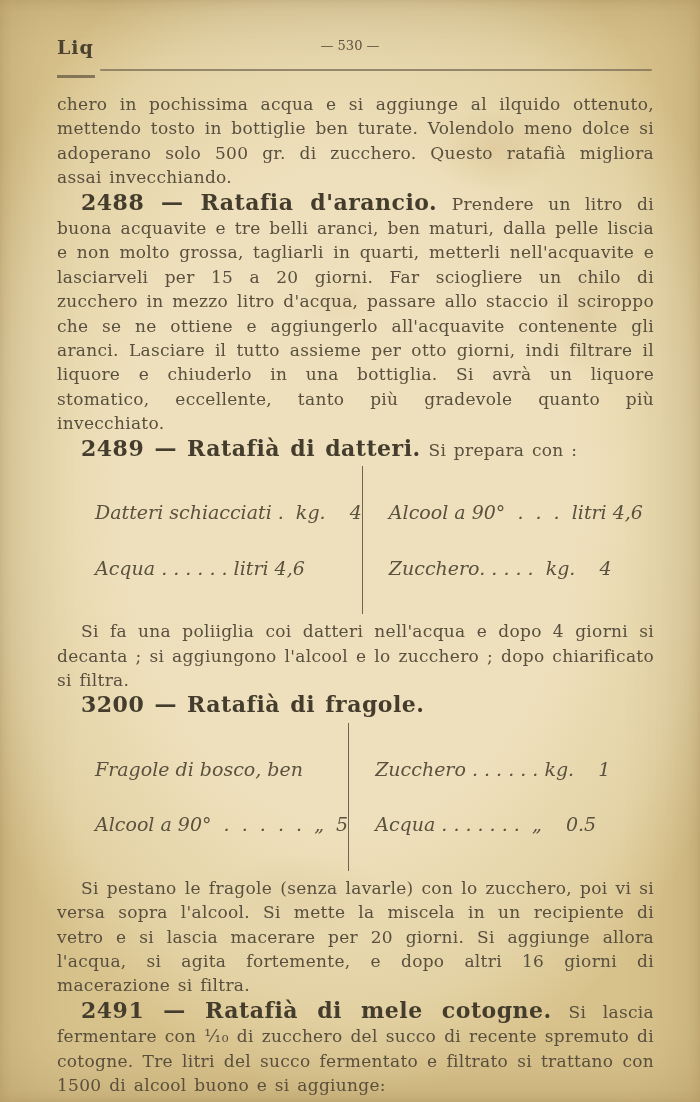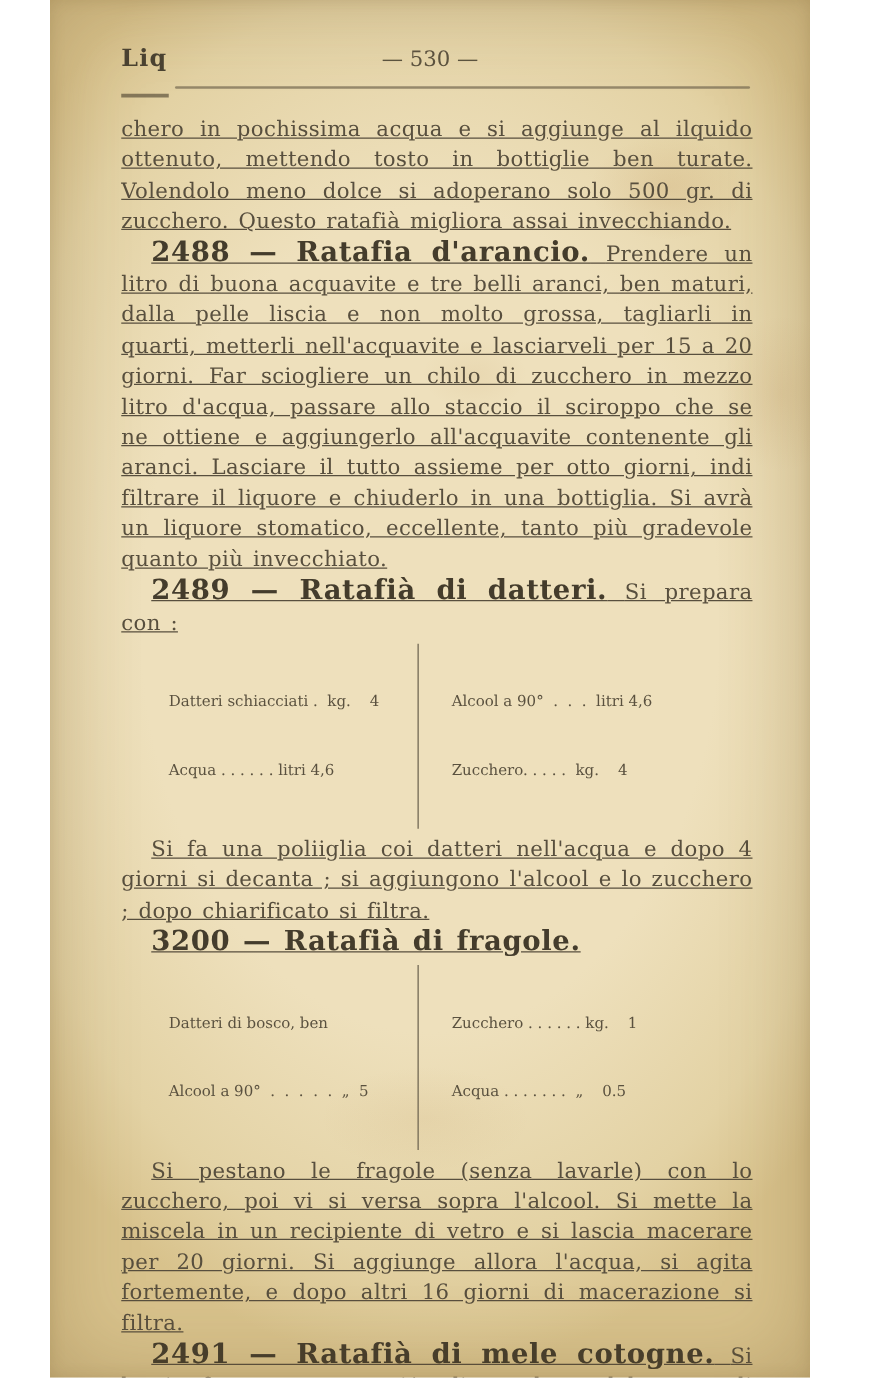--- a/index.html
+++ b/index.html
@@ -1,42 +1,41 @@
 <!DOCTYPE html>
 <html><head>
 <meta charset="utf-8">
 <style>
   html,body{margin:0;padding:0;width:700px;height:1102px;}
   .page{
-    position:relative;width:608px;height:1102px;overflow:hidden;
+    position:relative;width:700px;height:1102px;overflow:hidden;
     font-family:"DejaVu Serif","Liberation Serif",serif;
     color:#584f3e;
     background:
       radial-gradient(ellipse 90px 60px at 495px 150px, rgba(166,106,34,.13), rgba(166,106,34,0) 70%),
       radial-gradient(ellipse 70px 90px at 585px 315px, rgba(160,104,38,.10), rgba(160,104,38,0) 70%),
       radial-gradient(ellipse 60px 40px at 340px 300px, rgba(170,120,50,.08), rgba(170,120,50,0) 70%),
       radial-gradient(ellipse 120px 60px at 300px 895px, rgba(165,115,45,.07), rgba(165,115,45,0) 70%),
       radial-gradient(ellipse 420px 600px at 50% 45%, #eee0bc 55%, #e3d2a4 85%, #d8c28c 100%);
-    margin-left: 40px;
   }
   .page::after{
     content:"";position:absolute;inset:0;pointer-events:none;
     box-shadow:inset 0 0 70px rgba(115,85,35,.30), inset 0 0 12px rgba(115,85,35,.18);
   }
   .running-head{position:absolute;top:36px;left:57px;font-weight:bold;font-size:19px;letter-spacing:1px;color:#4a4232;}
-  .page-number{position:absolute;top:38px;left:0;right:0;text-align:center;font-size:17px;color:#5c5340;}
+  .page-number{position:absolute;top:38px;left:0;right:0;text-align:center;font-size:13px;color:#5c5340;}
   .rule-main{position:absolute;top:69px;left:100px;right:48px;height:2px;background:#7b6f56;opacity:.75;border-radius:1px;}
   .rule-dash{position:absolute;top:75px;left:57px;width:38px;height:3px;background:#6e6249;opacity:.8;}
   .content{position:absolute;top:92px;left:57px;right:46px;}
-  p{margin:0;font-size:17px;line-height:24.4px;text-align:justify;letter-spacing:.3px;word-spacing:2px;text-decoration:underline;}
+  p{margin:0;font-size:17px;line-height:24.4px;text-align:justify;letter-spacing:.3px;word-spacing:2px;}
   p.indent{text-indent:24px;}
   .h{font-weight:bold;font-size:22px;color:#443c2c;letter-spacing:.5px;}
   .head-line{margin:0;font-size:17px;line-height:24.4px;text-indent:24px;}
   .ing-table{display:flex;margin:4px 0 5px 0;}
-  .ing-col{font-size:12px;line-height:18.5px;white-space:pre;color:#5a513f;}
+  .ing-col{font-size:19px;line-height:18.5px;white-space:pre;color:#5a513f;font-style:italic;}
   .ing-col.left{flex:0 0 47%;padding-left:38px;box-sizing:border-box;}
   .ing-col.right{flex:1;padding-left:26px;border-left:1.5px solid #6e6450;}
   .ing-row{display:block;}
 </style>
 </head>
 <body>
 
 <div class="page">
 
   <div class="running-head">Liq</div>
@@ -59,21 +58,21 @@
       <div class="ing-col right">
         <span class="ing-row">Alcool a 90°  .  .  .  litri 4,6</span>
         <span class="ing-row">Zucchero. . . . .  kg.    4</span>
       </div>
     </div>
     <p class="indent">Si fa una poliiglia coi datteri nell'acqua e dopo 4 giorni si decanta ; si aggiungono l'alcool e lo zucchero ; dopo chiarificato si filtra.</p>
 
     <p class="head-line"><span class="h">3200 — Ratafià di fragole.</span></p>
     <div class="ing-table">
       <div class="ing-col left">
-        <span class="ing-row">Datteri di bosco, ben</span>
+        <span class="ing-row">Fragole di bosco, ben</span>
         <span class="ing-row">Alcool a 90°  .  .  .  .  .  „  5</span>
       </div>
       <div class="ing-col right">
         <span class="ing-row">Zucchero . . . . . . kg.    1</span>
         <span class="ing-row">Acqua . . . . . . .  „    0.5</span>
       </div>
     </div>
     <p class="indent">Si pestano le fragole (senza lavarle) con lo zucchero, poi vi si versa sopra l'alcool. Si mette la miscela in un recipiente di vetro e si lascia macerare per 20 giorni. Si aggiunge allora l'acqua, si agita fortemente, e dopo altri 16 giorni di macerazione si filtra.</p>
 
     <p class="indent"><span class="h">2491 — Ratafià di mele cotogne.</span> <span>Si lascia fermentare con ¹⁄₁₀ di zucchero del succo di recente spremuto di cotogne. Tre litri del succo fermentato e filtrato si trattano con 1500 di alcool buono e si aggiunge:</span></p>

